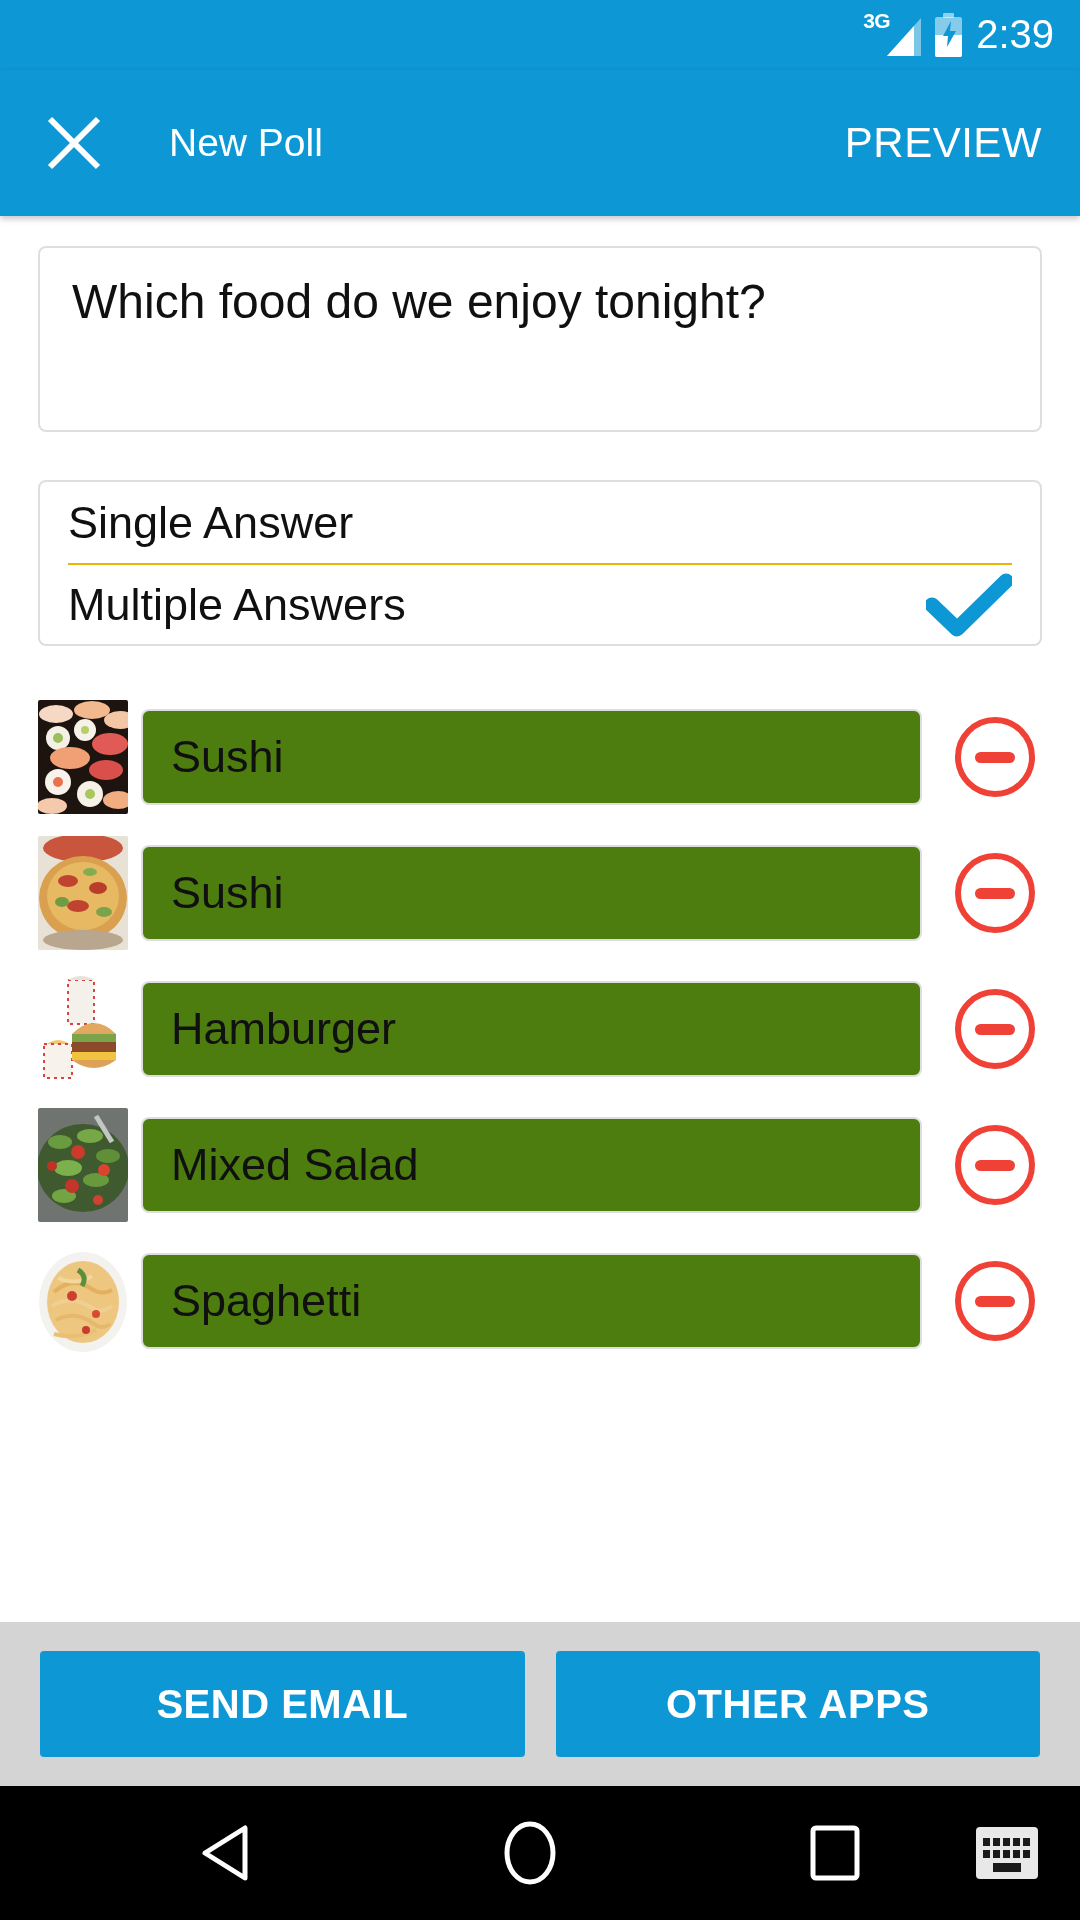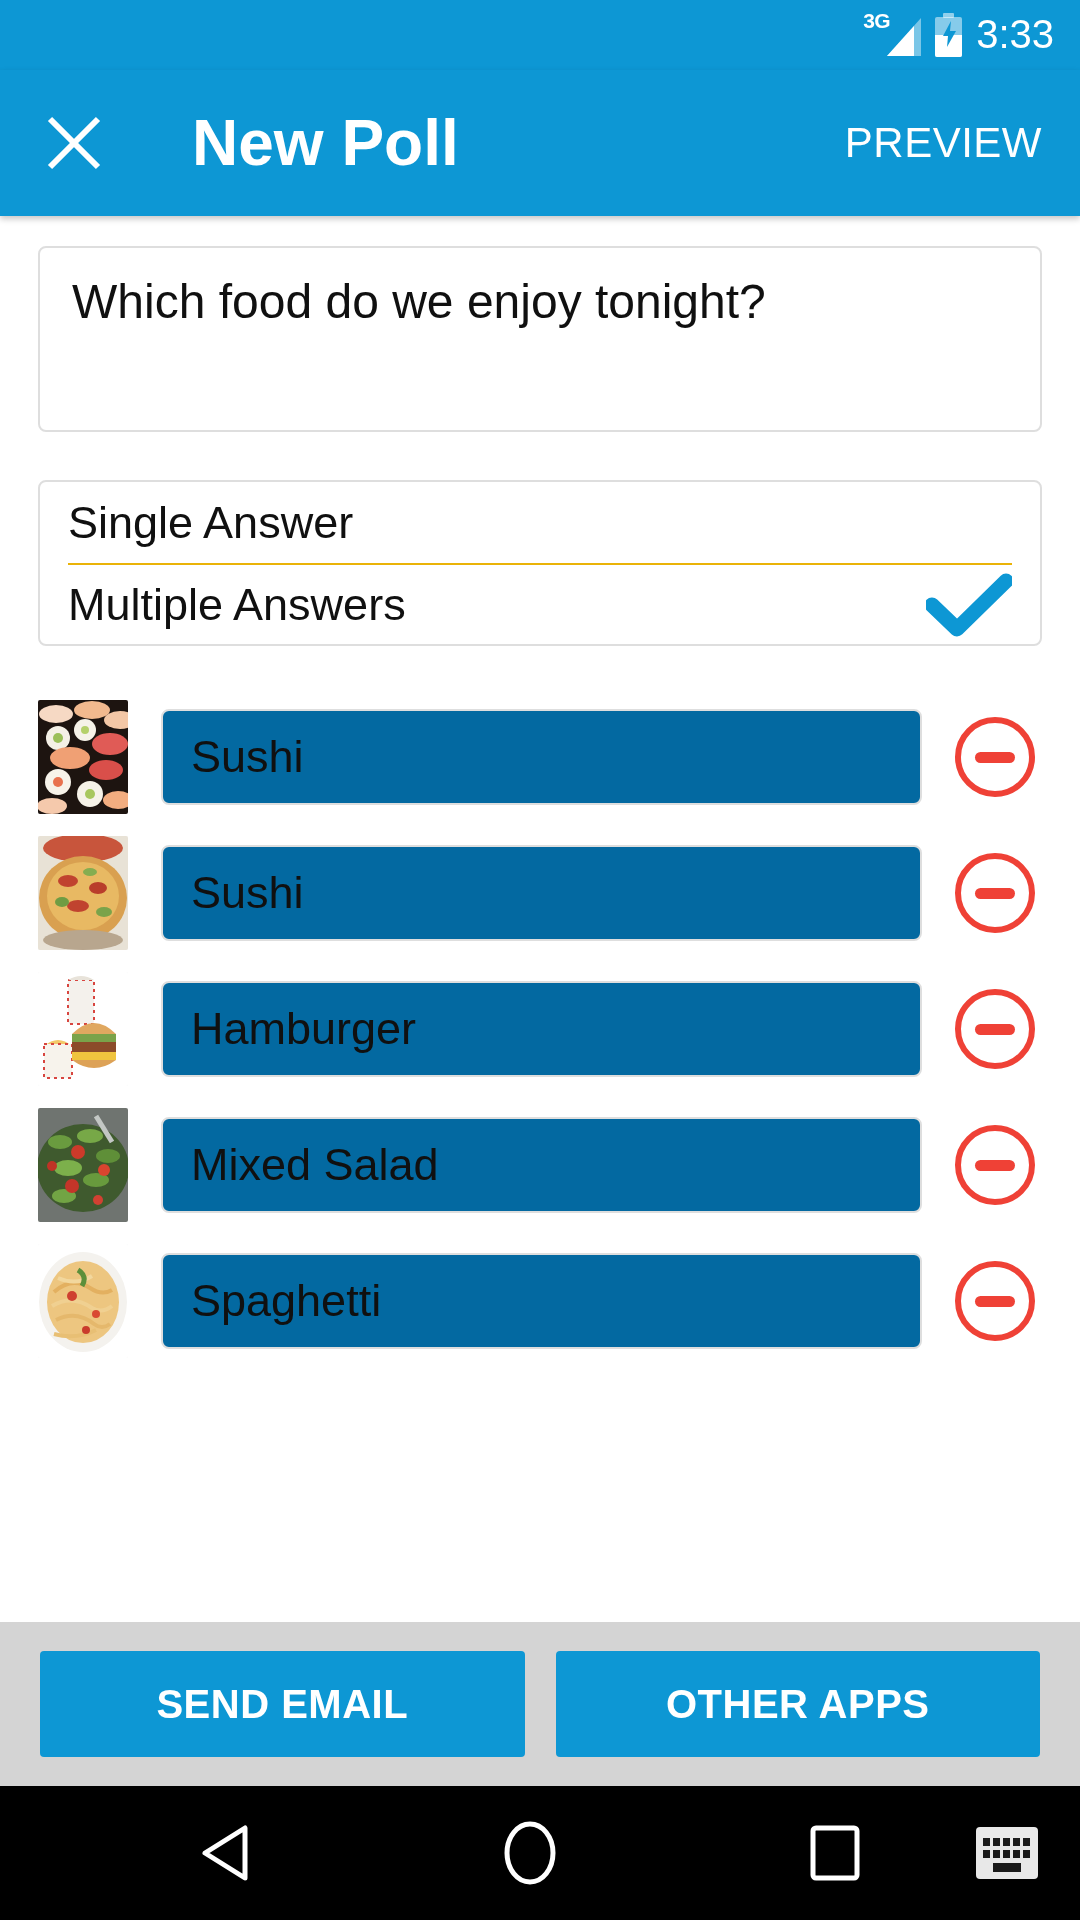--- a/index.html
+++ b/index.html
@@ -124,24 +124,24 @@
   .close-btn {
     width: 60px;
     height: 60px;
     display: flex;
     align-items: center;
     justify-content: center;
     cursor: pointer;
     flex: 0 0 auto;
   }
   .app-title {
-    font-size: 64px;
-    font-weight: bold;
+    font-size: 39px;
+    font-weight: normal;
     color: #ffffff;
-    margin-left: 88px;
+    margin-left: 65px;
     letter-spacing: 0px;
     white-space: nowrap;
   }
   .preview-btn {
     margin-left: auto;
     font-size: 42px;
     color: #ffffff;
     letter-spacing: 0.5px;
     cursor: pointer;
     white-space: nowrap;
@@ -214,24 +214,24 @@
     border-radius: 2px;
     overflow: hidden;
     position: relative;
     background: #f2f2f2;
   }
   .thumb svg { display: block; width: 100%; height: 100%; }
 
   .option-input {
     flex: 1 1 auto;
     height: 96px;
-    margin-left: 33px;
+    margin-left: 13px;
     border: 2px solid #dedede;
     border-radius: 8px;
-    background: #0369a1;
+    background: #4d7c0f;
     display: flex;
     align-items: center;
     padding: 0 28px;
     cursor: text;
   }
   .option-text {
     font-size: 45px;
     color: #101010;
   }
   .remove-btn {
@@ -335,21 +335,21 @@
       <div class="battery">
         <span class="battery-cap"></span>
         <span class="battery-body">
           <span class="battery-fill"></span>
         </span>
         <svg class="battery-bolt" viewBox="0 0 13 26">
           <polygon points="8,0 0,15 5,15 4,26 13,10 7,10" fill="#0d97d4"></polygon>
         </svg>
       </div>
 
-      <div class="clock">3:33</div>
+      <div class="clock">2:39</div>
     </div>
   </div>
 
   <div class="app-bar">
     <div class="close-btn">
       <svg width="58" height="58" viewBox="0 0 58 58">
         <line x1="5" y1="5" x2="53" y2="53" stroke="#ffffff" stroke-width="6"></line>
         <line x1="53" y1="5" x2="5" y2="53" stroke="#ffffff" stroke-width="6"></line>
       </svg>
     </div>

